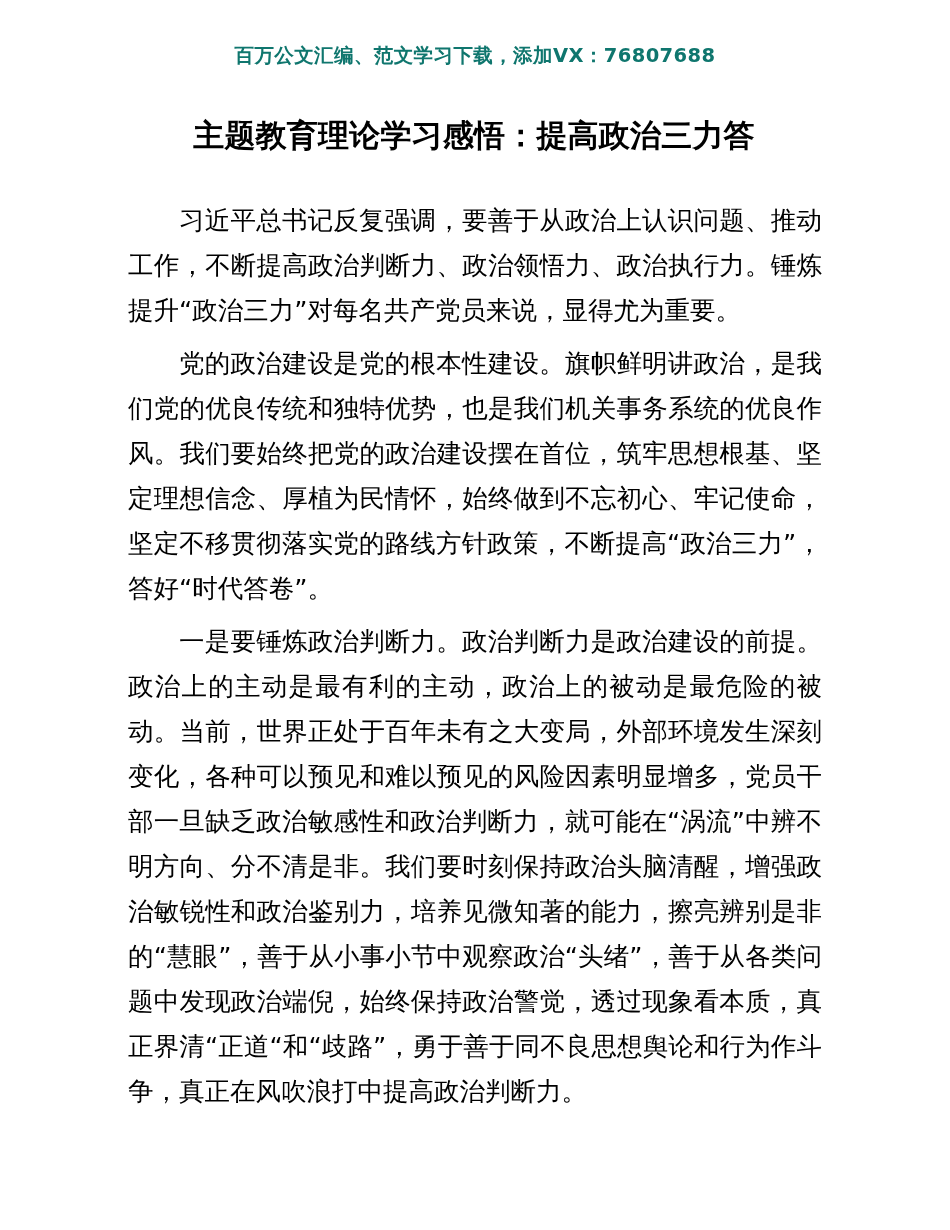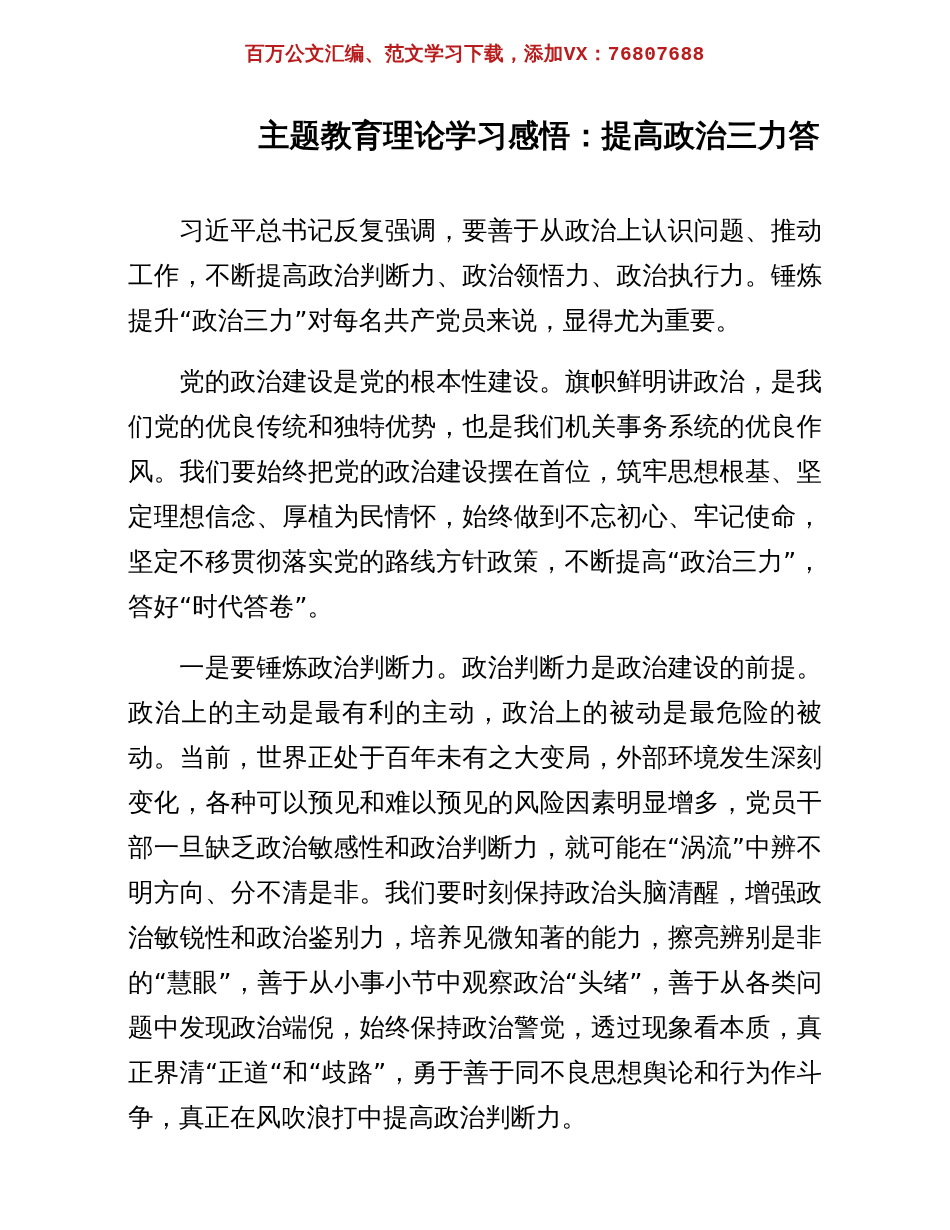--- a/index.html
+++ b/index.html
@@ -36,56 +36,56 @@
     line-height: 1.2;
     white-space: nowrap;
   }
 
   
   .doc-title {
     position: absolute;
     top: 112px;
     left: 128px;
     width: 692px;
-    text-align: right;
+    text-align: center;
     font-size: 31px;
     font-weight: 700;
     line-height: 47px;
     letter-spacing: 0.2px;
   }
 
   
   .doc-body {
     position: absolute;
-    top: 208px;
+    top: 198px;
     left: 128px;
     width: 694px;
   }
 
   .para {
     font-size: 25.5px;
     line-height: 45px;
     text-align: justify;
     text-justify: inter-ideograph;
     text-indent: 2em;
     margin: 0 0 1px 0;
     letter-spacing: 0px;
     word-break: break-all;
   }
 
   .para + .para {
-    margin-top: 16px;
+    margin-top: 8px;
   }
 </style>
 </head>
 <body style="background: rgb(255, 255, 255); color: rgb(0, 0, 0);">
 
 <div class="page">
 
-  <div class="promo-banner" style="color: #b91c1c; font-family: Liberation Mono, monospace;">百万公文汇编、范文学习下载，添加VX：76807688</div>
+  <div class="promo-banner" style="color: #0f766e;">百万公文汇编、范文学习下载，添加VX：76807688</div>
 
   <div class="doc-title">
     <div>主题教育理论学习感悟：提高政治三力答</div>
   </div>
 
   <div class="doc-body">
     <p class="para">习近平总书记反复强调，要善于从政治上认识问题、推动工作，不断提高政治判断力、政治领悟力、政治执行力。锤炼提升“政治三力”对每名共产党员来说，显得尤为重要。</p>
     <p class="para">党的政治建设是党的根本性建设。旗帜鲜明讲政治，是我们党的优良传统和独特优势，也是我们机关事务系统的优良作风。我们要始终把党的政治建设摆在首位，筑牢思想根基、坚定理想信念、厚植为民情怀，始终做到不忘初心、牢记使命，坚定不移贯彻落实党的路线方针政策，不断提高“政治三力”，答好“时代答卷”。</p>
     <p class="para">一是要锤炼政治判断力。政治判断力是政治建设的前提。政治上的主动是最有利的主动，政治上的被动是最危险的被动。当前，世界正处于百年未有之大变局，外部环境发生深刻变化，各种可以预见和难以预见的风险因素明显增多，党员干部一旦缺乏政治敏感性和政治判断力，就可能在“涡流”中辨不明方向、分不清是非。我们要时刻保持政治头脑清醒，增强政治敏锐性和政治鉴别力，培养见微知著的能力，擦亮辨别是非的“慧眼”，善于从小事小节中观察政治“头绪”，善于从各类问题中发现政治端倪，始终保持政治警觉，透过现象看本质，真正界清“正道“和“歧路”，勇于善于同不良思想舆论和行为作斗争，真正在风吹浪打中提高政治判断力。</p>
   </div>

